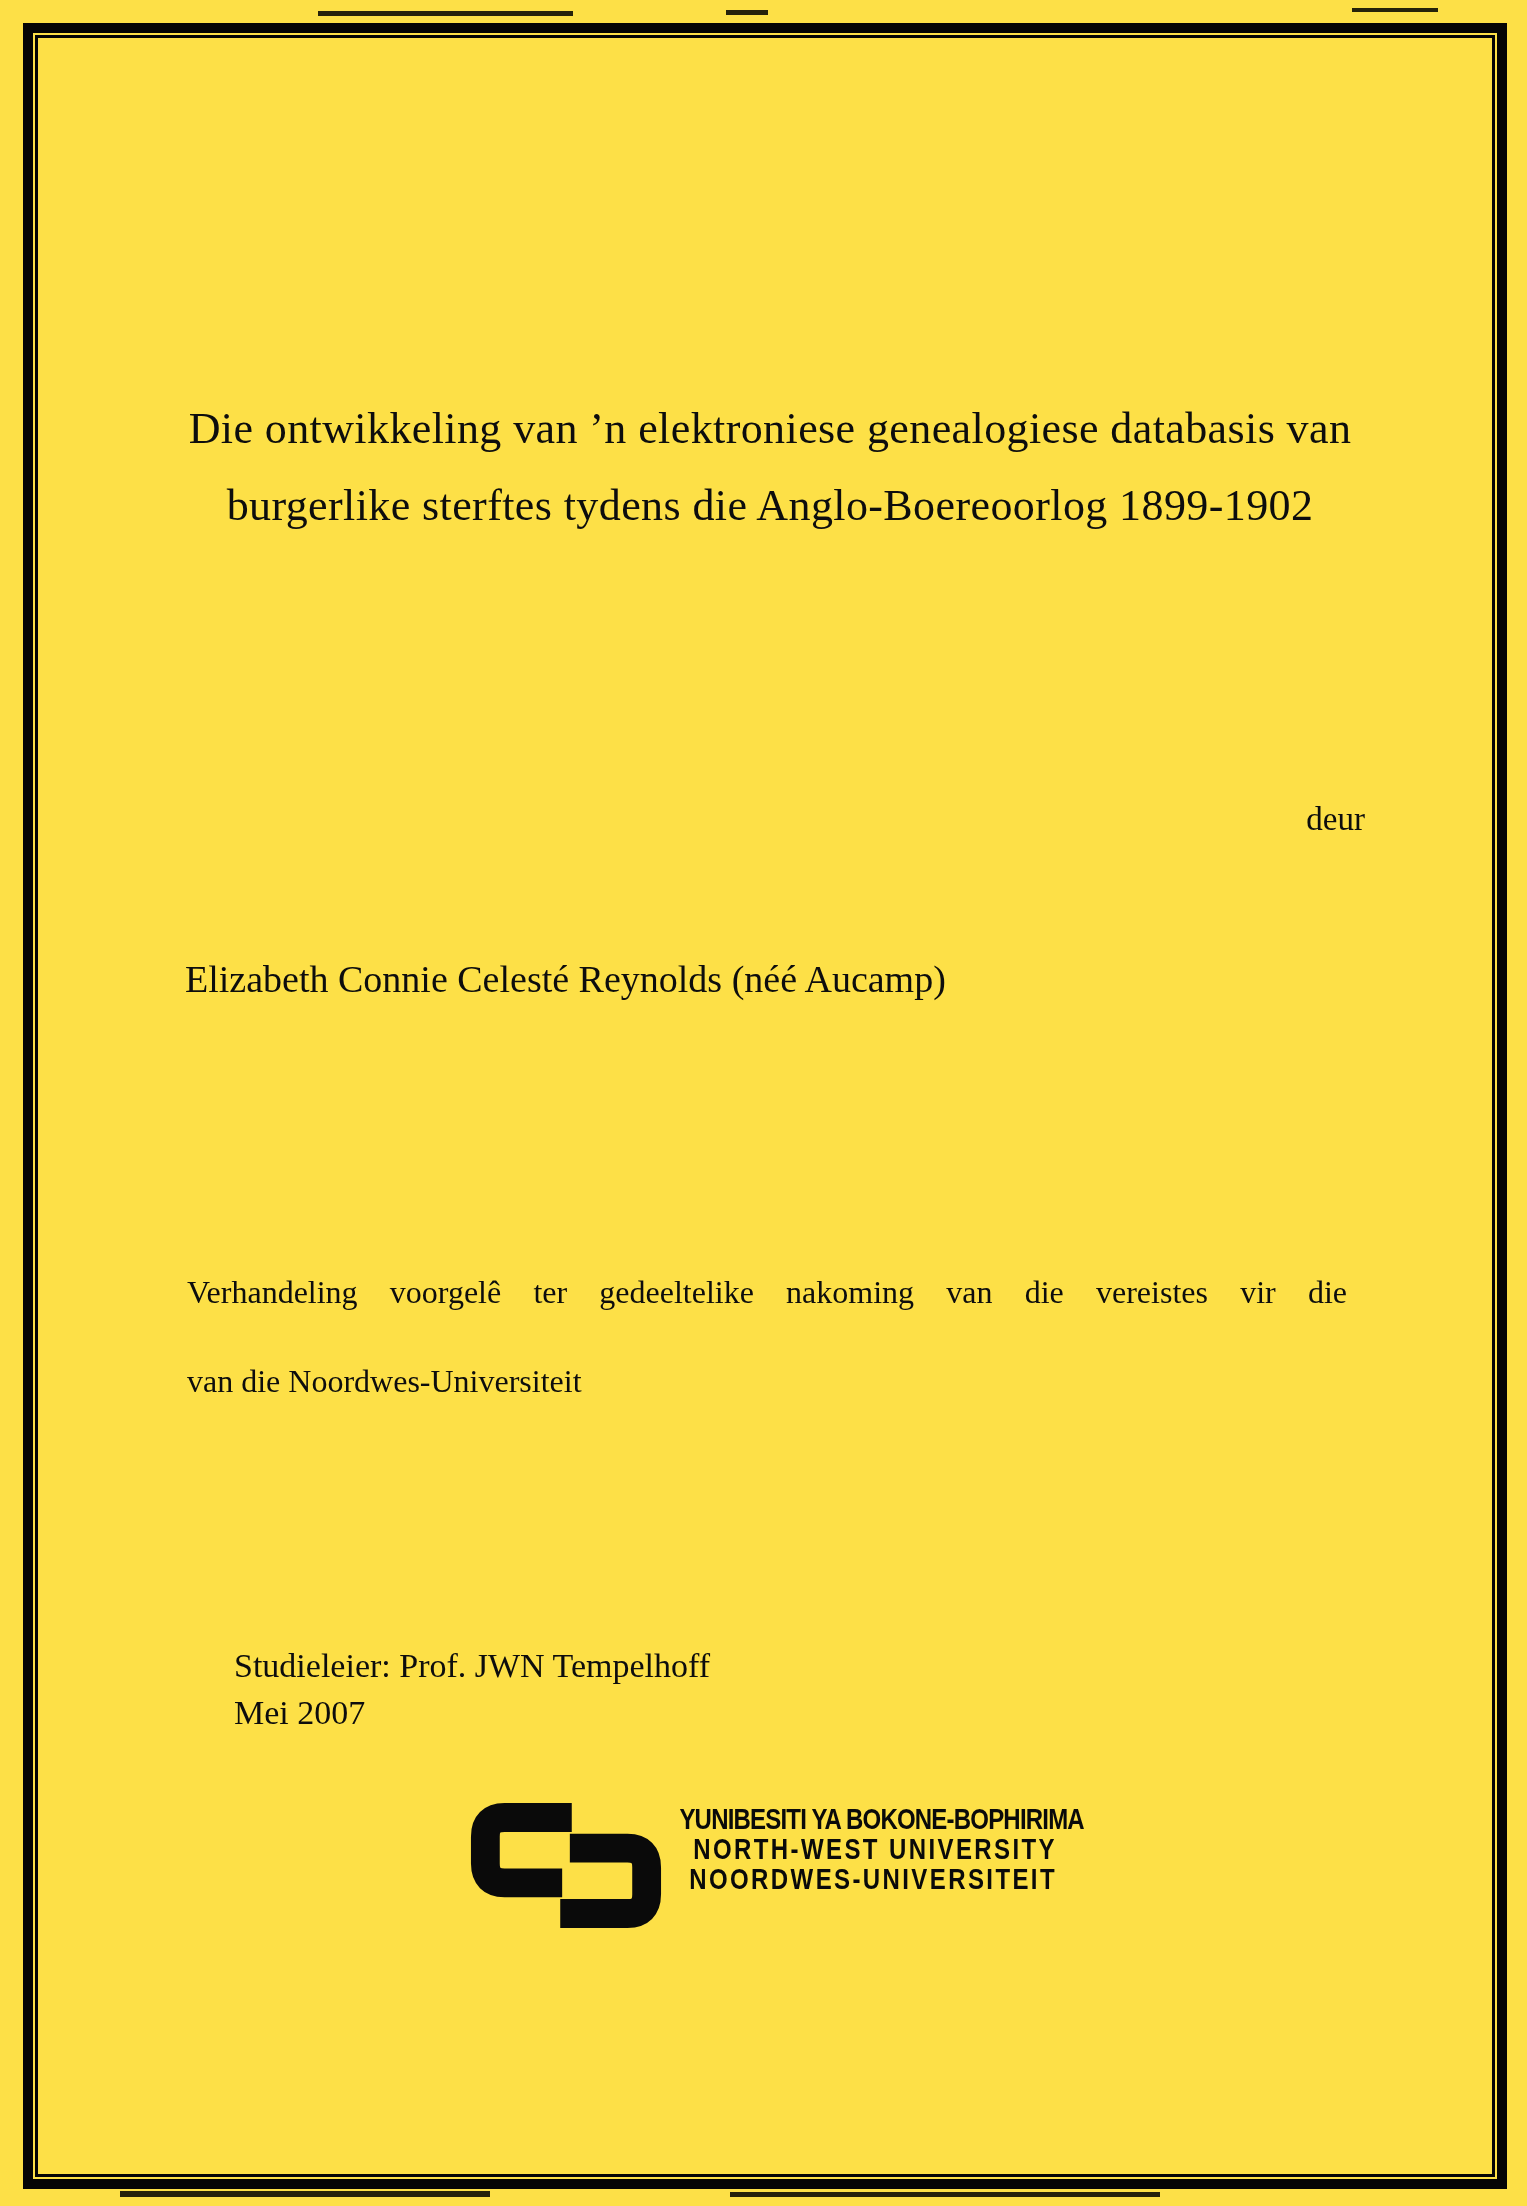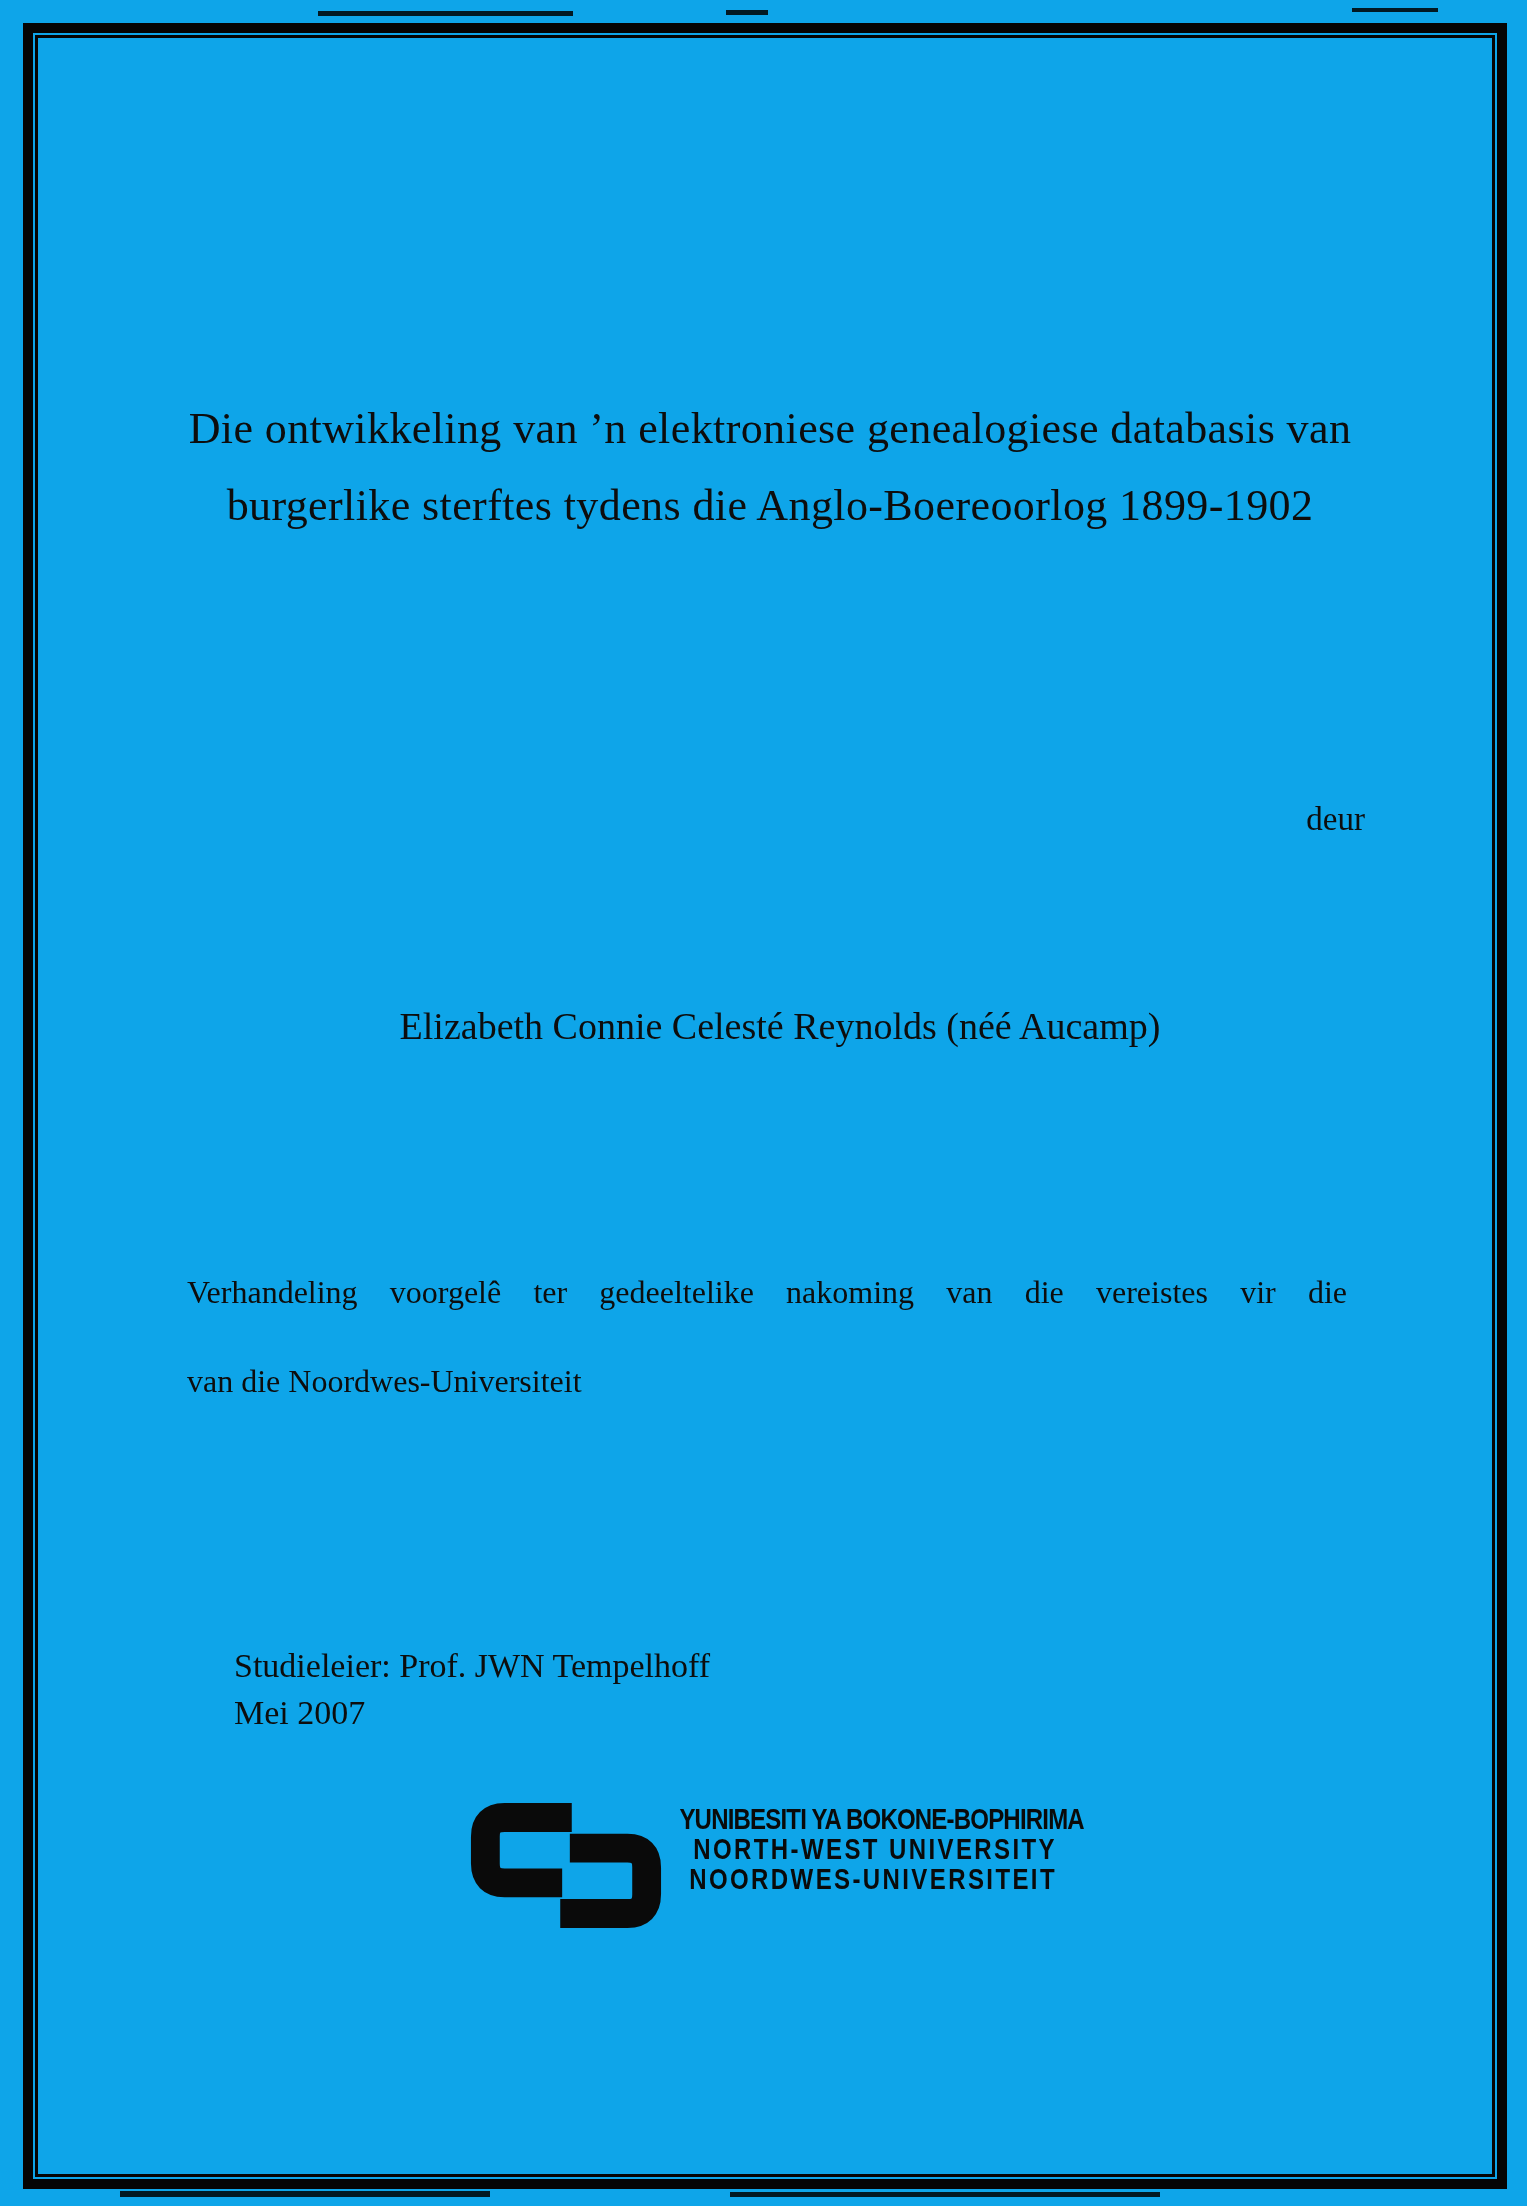--- a/index.html
+++ b/index.html
@@ -4,21 +4,21 @@
 <style>
   html, body {
     margin: 0;
     padding: 0;
     background: #ffffff;
   }
   .scan {
     position: relative;
     width: 1527px;
     height: 2206px;
-    background: #0ea5e9;
+    background: #fde047;
     color: #0d0d0d;
     font-family: "Liberation Serif", serif;
     overflow: hidden;
   }
 
   
   .frame {
     position: absolute;
     left: 23px;
     top: 23px;
@@ -61,23 +61,23 @@
     top: 799px;
     width: 1180px;
     text-align: right;
     font-size: 33px;
     line-height: 40px;
   }
 
   .author {
     position: absolute;
     left: 185px;
-    top: 1001px;
+    top: 954px;
     width: 1190px;
-    text-align: center;
+    text-align: left;
     font-size: 38px;
     line-height: 50px;
   }
 
   .statement {
     position: absolute;
     left: 187px;
     top: 1226px;
     width: 1160px;
     font-size: 32px;

